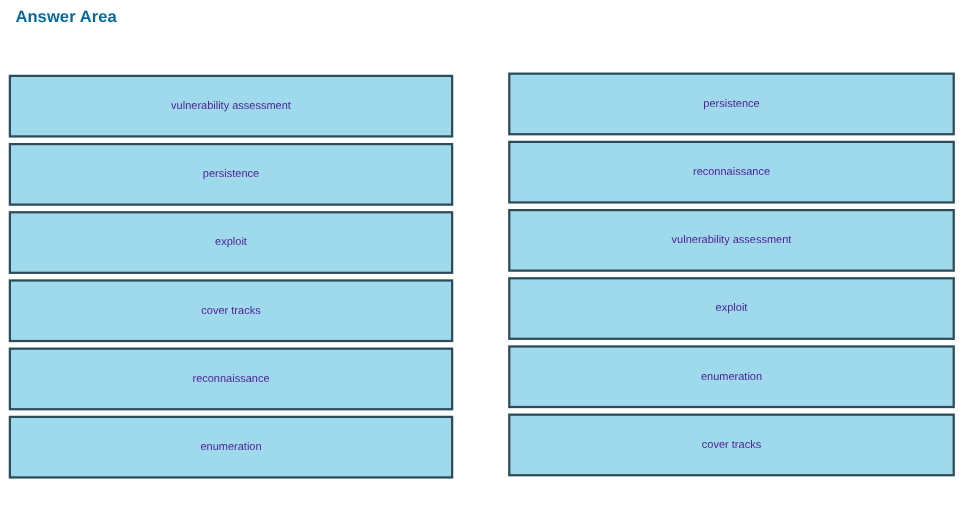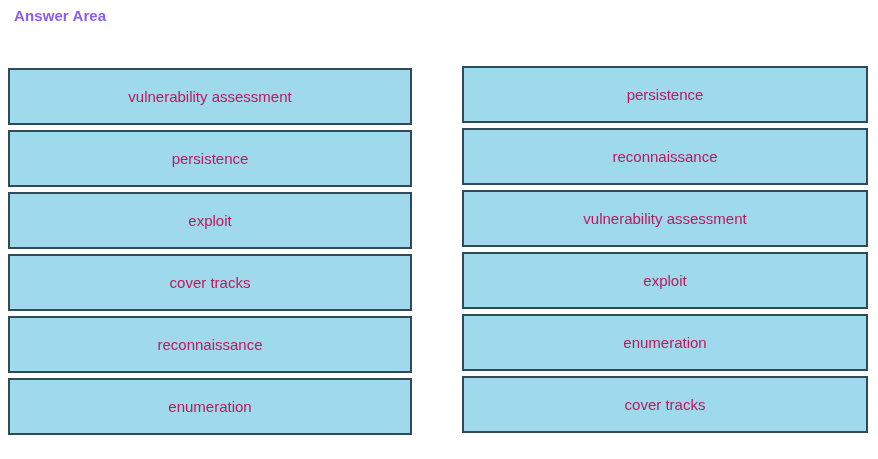--- a/index.html
+++ b/index.html
@@ -20,21 +20,21 @@
     height: 459px;
     overflow: hidden;
     background: #ffffff;
   }
   .page-title {
     position: absolute;
     left: 14px;
     top: 6px;
     font-size: 15px;
     font-weight: bold;
-    color: #8b5cf6;
+    color: #0369a1;
     letter-spacing: 0.1px;
     line-height: 20px;
     white-space: nowrap;
   }
   .column {
     position: absolute;
     display: flex;
     flex-direction: column;
   }
   .column-left {
@@ -56,22 +56,22 @@
     display: flex;
     align-items: center;
     justify-content: center;
     text-align: center;
   }
   .column-left .answer-box:last-child,
   .column-right .answer-box:last-child {
     margin-bottom: 0;
   }
   .answer-box-label {
-    font-size: 15px;
-    color: #be185d;
+    font-size: 10px;
+    color: #4c1d95;
     line-height: 18px;
     white-space: nowrap;
   }
 </style>
 </head>
 <body>
 
 <div id="page-root">
 
   <div class="page-title">Answer Area</div>

